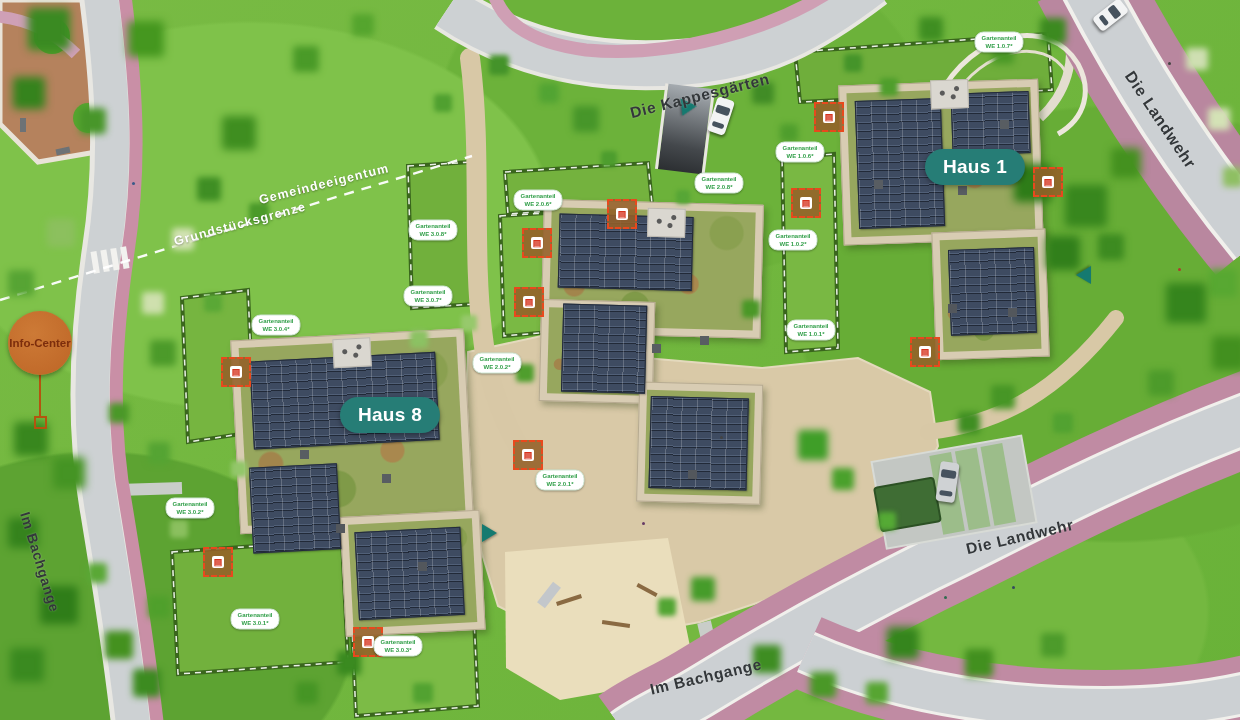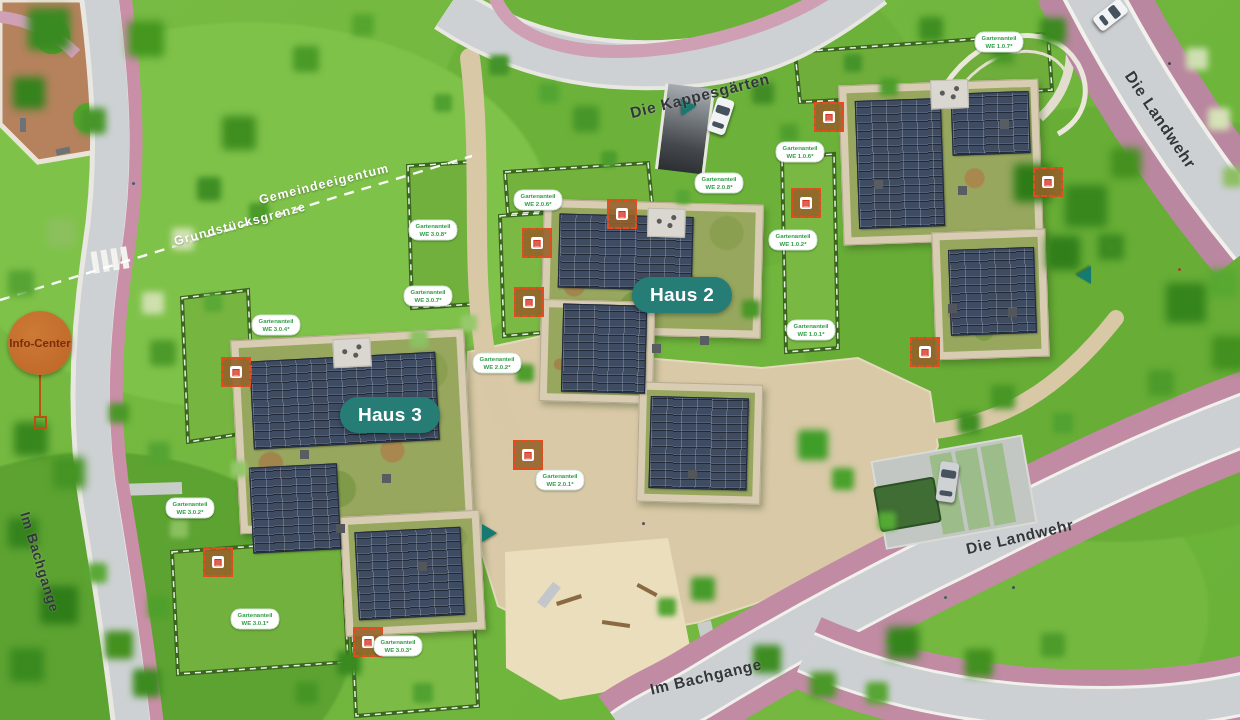--- a/index.html
+++ b/index.html
@@ -295,22 +295,22 @@
 
   <div class="street" style="left:700px;top:96px;transform:translate(-50%,-50%) rotate(-14deg)">Die Kappesgärten</div>
   <div class="street" style="left:1160px;top:120px;transform:translate(-50%,-50%) rotate(56deg);font-size:16px">Die Landwehr</div>
   <div class="street" style="left:1020px;top:537px;transform:translate(-50%,-50%) rotate(-13deg)">Die Landwehr</div>
   <div class="street" style="left:706px;top:677px;transform:translate(-50%,-50%) rotate(-13deg)">Im Bachgange</div>
   <div class="street" style="left:40px;top:562px;transform:translate(-50%,-50%) rotate(73deg);font-size:14px">Im Bachgange</div>
 
   <div class="bound" style="left:324px;top:184px;transform:translate(-50%,-50%) rotate(-14deg)">Gemeindeeigentum</div>
   <div class="bound" style="left:240px;top:224px;transform:translate(-50%,-50%) rotate(-15deg)">Grundstücksgrenze</div>
 
-  <div class="pill" style="left:682px;top:295px">Haus 2</div>
-  <div class="pill" style="left:390px;top:415px">Haus 3</div>
+  <div class="pill" style="left:975px;top:167px">Haus 1</div>
+  <div class="pill" style="left:390px;top:415px">Haus 8</div>
 
   <div class="info-stem"></div>
   <div class="info-foot"></div>
   <div class="info">
     <span>Info-</span>
     <span>Center</span>
   </div>
 
   <div class="gtag" style="left:999px;top:42px">
       <div>Gartenanteil</div>

